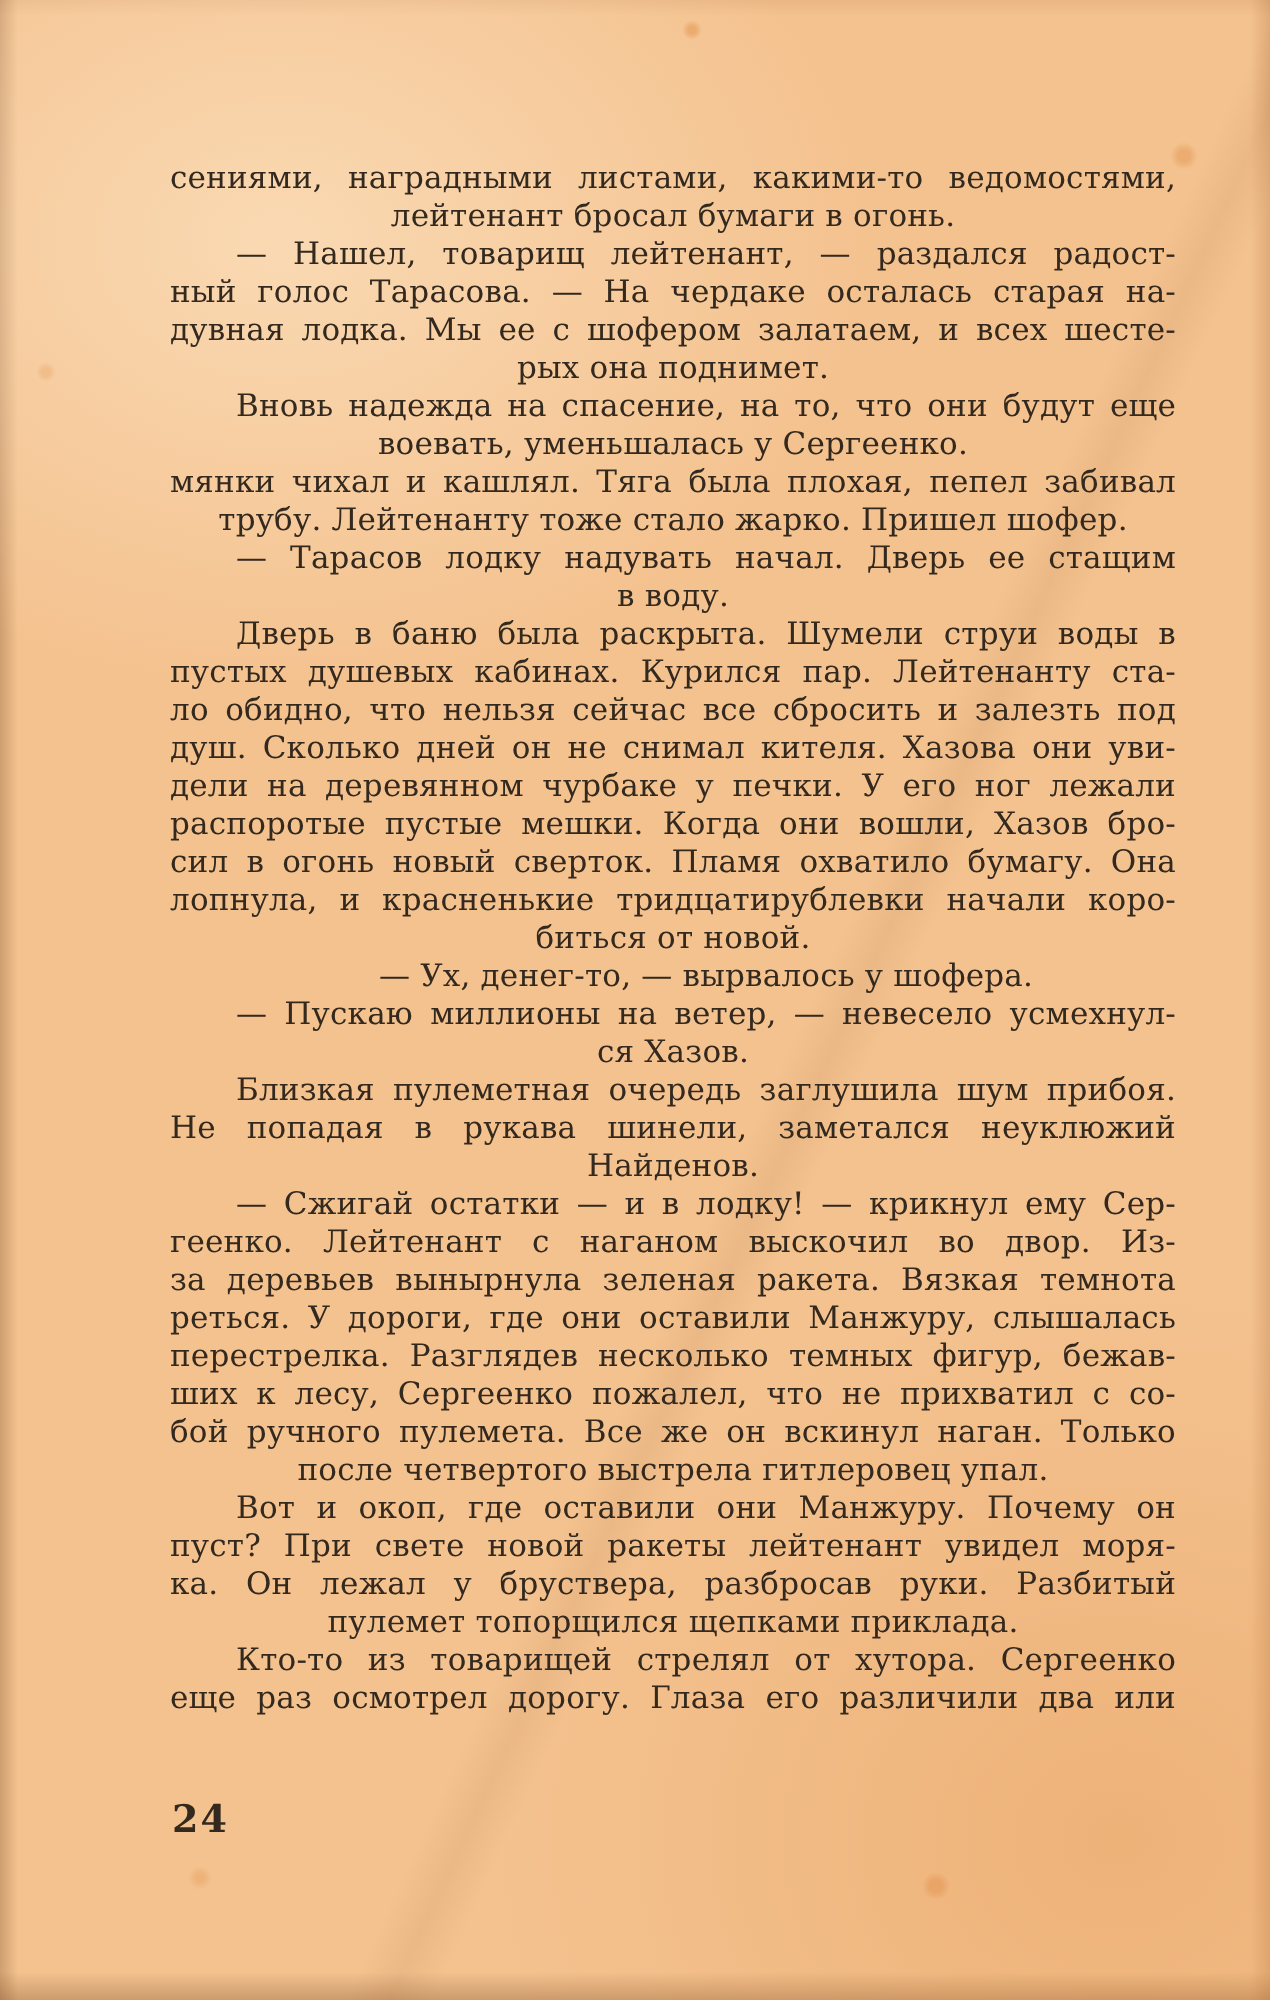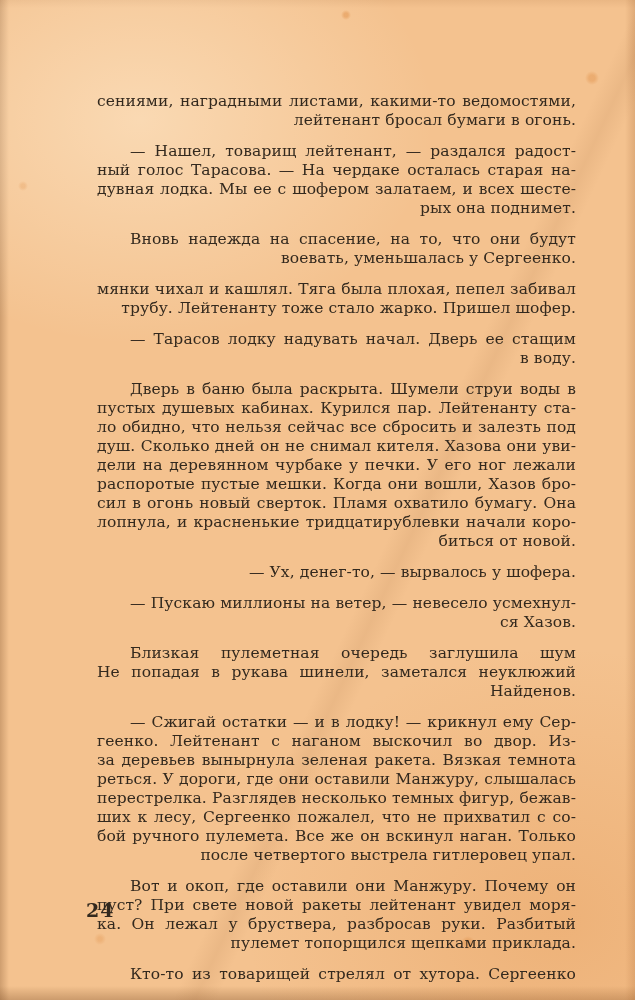--- a/index.html
+++ b/index.html
@@ -33,34 +33,34 @@
       linear-gradient(0deg, rgba(110,65,28,0.30) 0px, rgba(110,65,28,0) 14px),
       linear-gradient(180deg, rgba(160,100,50,0.12) 0px, rgba(160,100,50,0) 8px);
   }
   .text-block {
     position: absolute;
     left: 85px;
     top: 80px;
     width: 503px;
     color: var(--ink, #33291e);
   }
-  .para { margin: 12px; padding: 0; }
+  .para { margin: 0; padding: 0; }
   .line {
     font-size: 15.5px;
     line-height: 19px;
     height: 19px;
     letter-spacing: 0.1px;
     white-space: normal;
     overflow: hidden;
   }
   .line.justify {
     text-align: justify;
     text-align-last: justify;
   }
-  .line.last { text-align: right; }
+  .line.last { text-align: center; }
   .line.indent { text-indent: 33px; }
   .page-number {
     position: absolute;
     left: 86px;
     top: 899px;
     font-size: 19px;
     font-weight: bold;
     letter-spacing: 1px;
     color: var(--ink, #33291e);
   }
@@ -126,16 +126,17 @@
         <div class="line last">после четвертого выстрела гитлеровец упал.</div>
       </div>
       <div class="para">
         <div class="line justify indent">Вот и окоп, где оставили они Манжуру. Почему он</div>
         <div class="line justify">пуст? При свете новой ракеты лейтенант увидел моря-</div>
         <div class="line justify">ка. Он лежал у бруствера, разбросав руки. Разбитый</div>
         <div class="line last">пулемет топорщился щепками приклада.</div>
       </div>
       <div class="para">
         <div class="line justify indent">Кто-то из товарищей стрелял от хутора. Сергеенко</div>
+        <div class="line justify">еще раз осмотрел дорогу. Глаза его различили два или</div>
       </div>
     </div>
   <div class="page-number">24</div>
 </div>
 
 </body></html>

